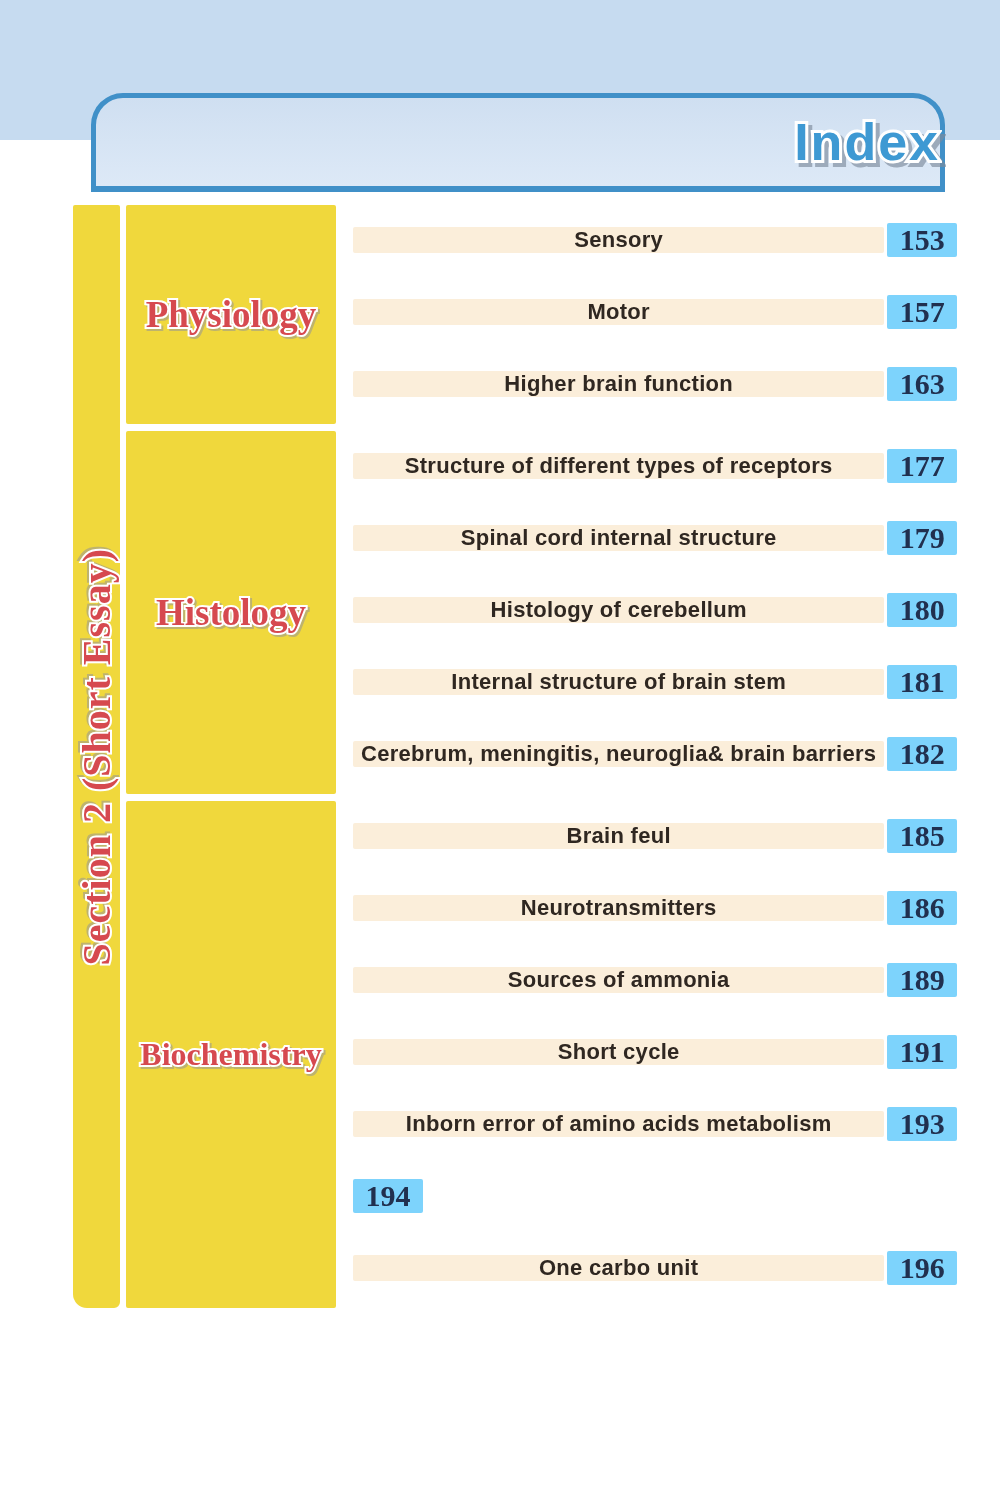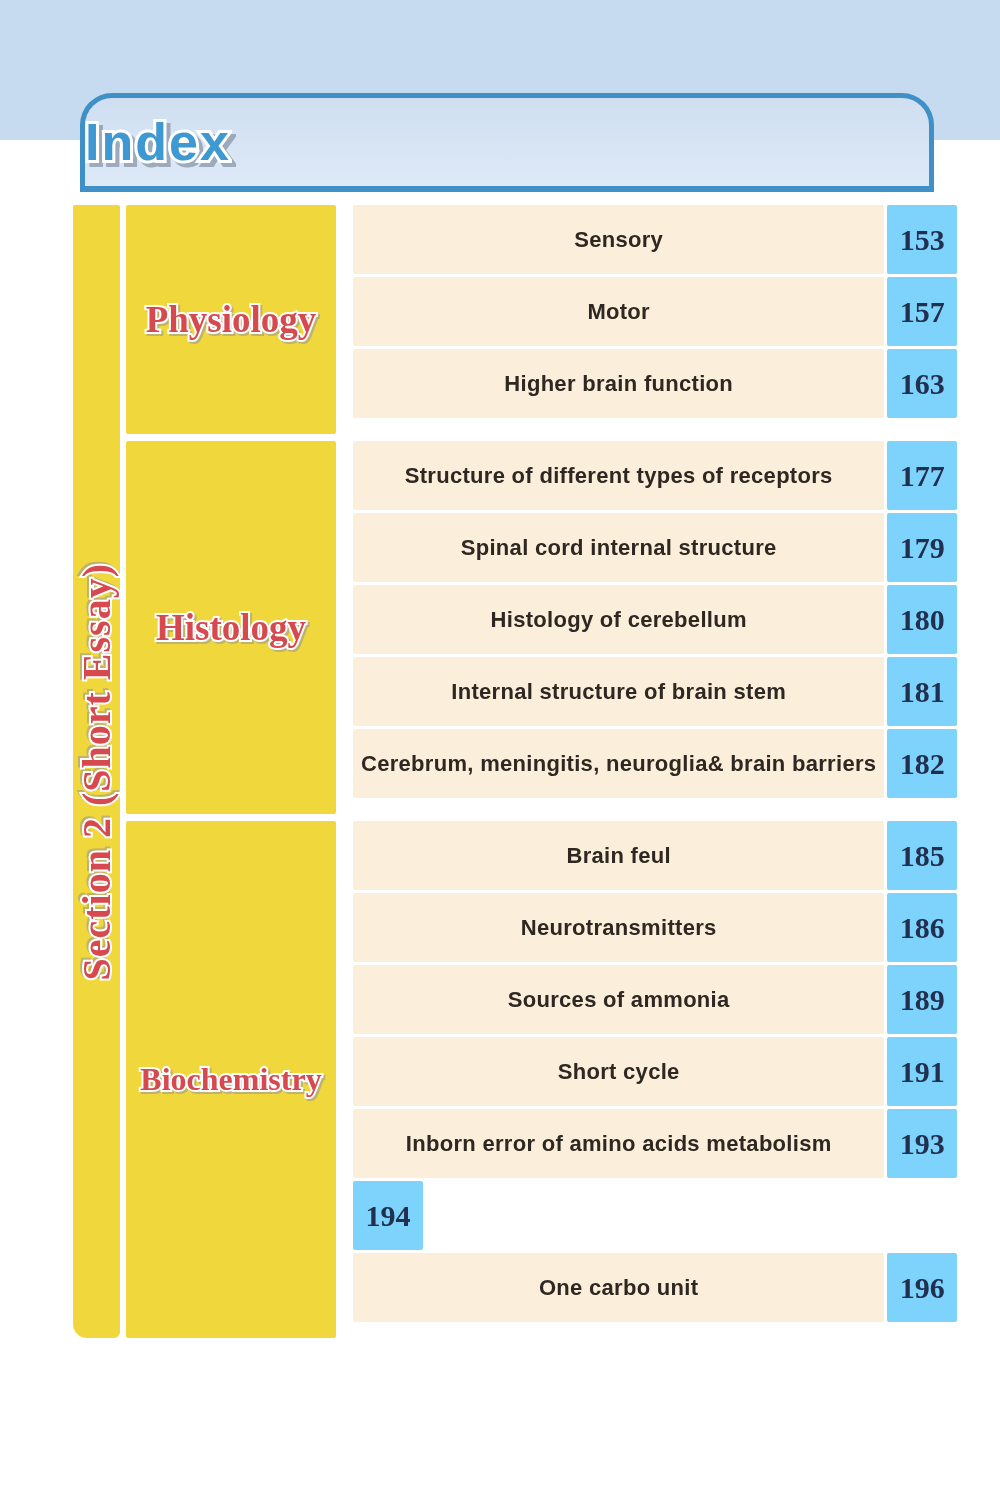--- a/index.html
+++ b/index.html
@@ -13,28 +13,28 @@
 
   
   .top-band {
     position: absolute; left: 0; top: 0;
     width: 1000px; height: 140px;
     background: #c6dbf0;
   }
 
   
   .header-box {
-    position: absolute; left: 80px; top: 93px;
+    position: absolute; left: 91px; top: 93px;
     width: 854px; height: 99px;
     box-sizing: border-box;
     border: 5px solid #4090c8;
     border-bottom-width: 6px;
     border-radius: 32px 32px 0 0;
     background: linear-gradient(#cfdff1, #dde9f7);
-    display: flex; align-items: center; justify-content: flex-start;
+    display: flex; align-items: center; justify-content: flex-end;
   }
   .index-title {
     font-family: "Liberation Sans", sans-serif;
     font-weight: bold;
     font-size: 52px;
     letter-spacing: 2px;
     color: #3e99d3;
     -webkit-text-stroke: 6px #ffffff;
     paint-order: stroke fill;
     filter: drop-shadow(4px 4px 0 rgba(125,138,155,0.65));
@@ -85,22 +85,22 @@
     font-size: 37px;
     color: #d6494f;
     -webkit-text-stroke: 4px #ffffff;
     paint-order: stroke fill;
     filter: drop-shadow(2.5px 2.5px 0 rgba(150,150,150,0.55));
     white-space: nowrap;
   }
   .category-label.small { font-size: 32px; }
 
   .rows { flex: 1; display: flex; flex-direction: column; }
-  .row { display: flex; height: 69px; margin-bottom: 3px; }
-  .row:last-child { margin-bottom: 16px; }
+  .row { display: flex; height: 69px; margin-bottom: 3px; align-items: center; }
+  .row:last-child { margin-bottom: 6px; }
 
   .topic-cell {
     flex: 1;
     margin-right: 3px;
     background: #fbeeda;
     border-radius: 2px;
     display: flex; align-items: center; justify-content: center;
     padding: 0 8px;
     box-sizing: border-box;
   }

